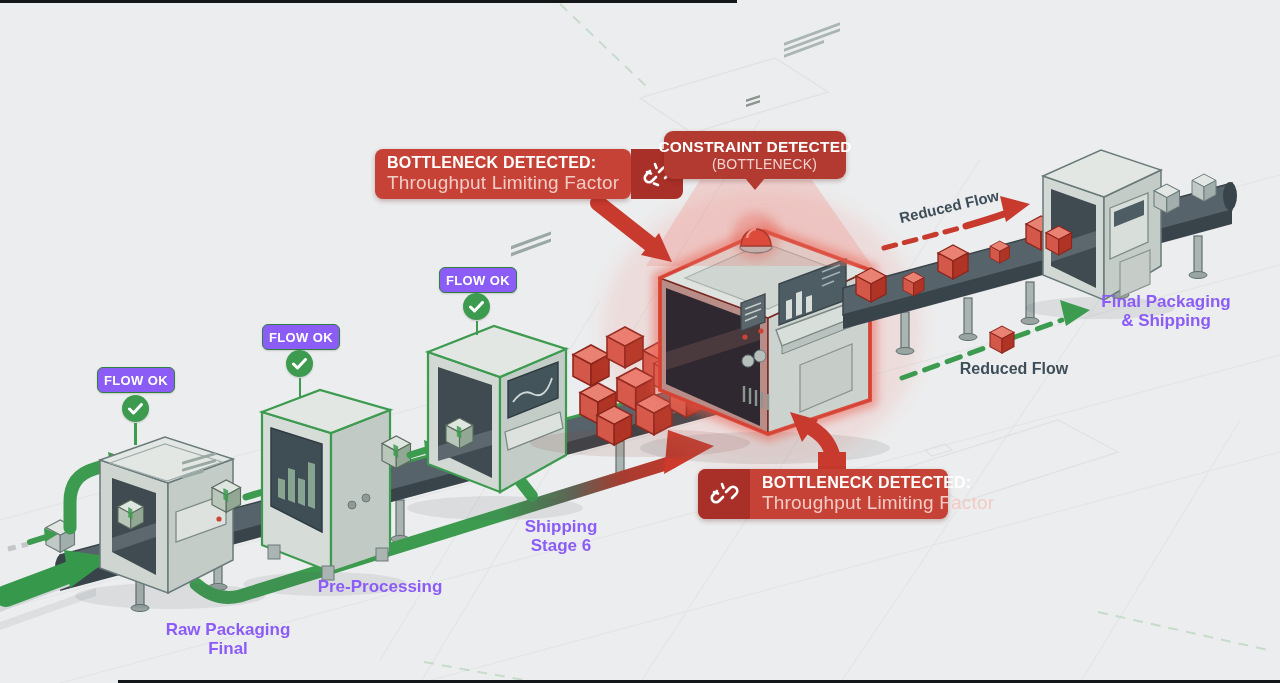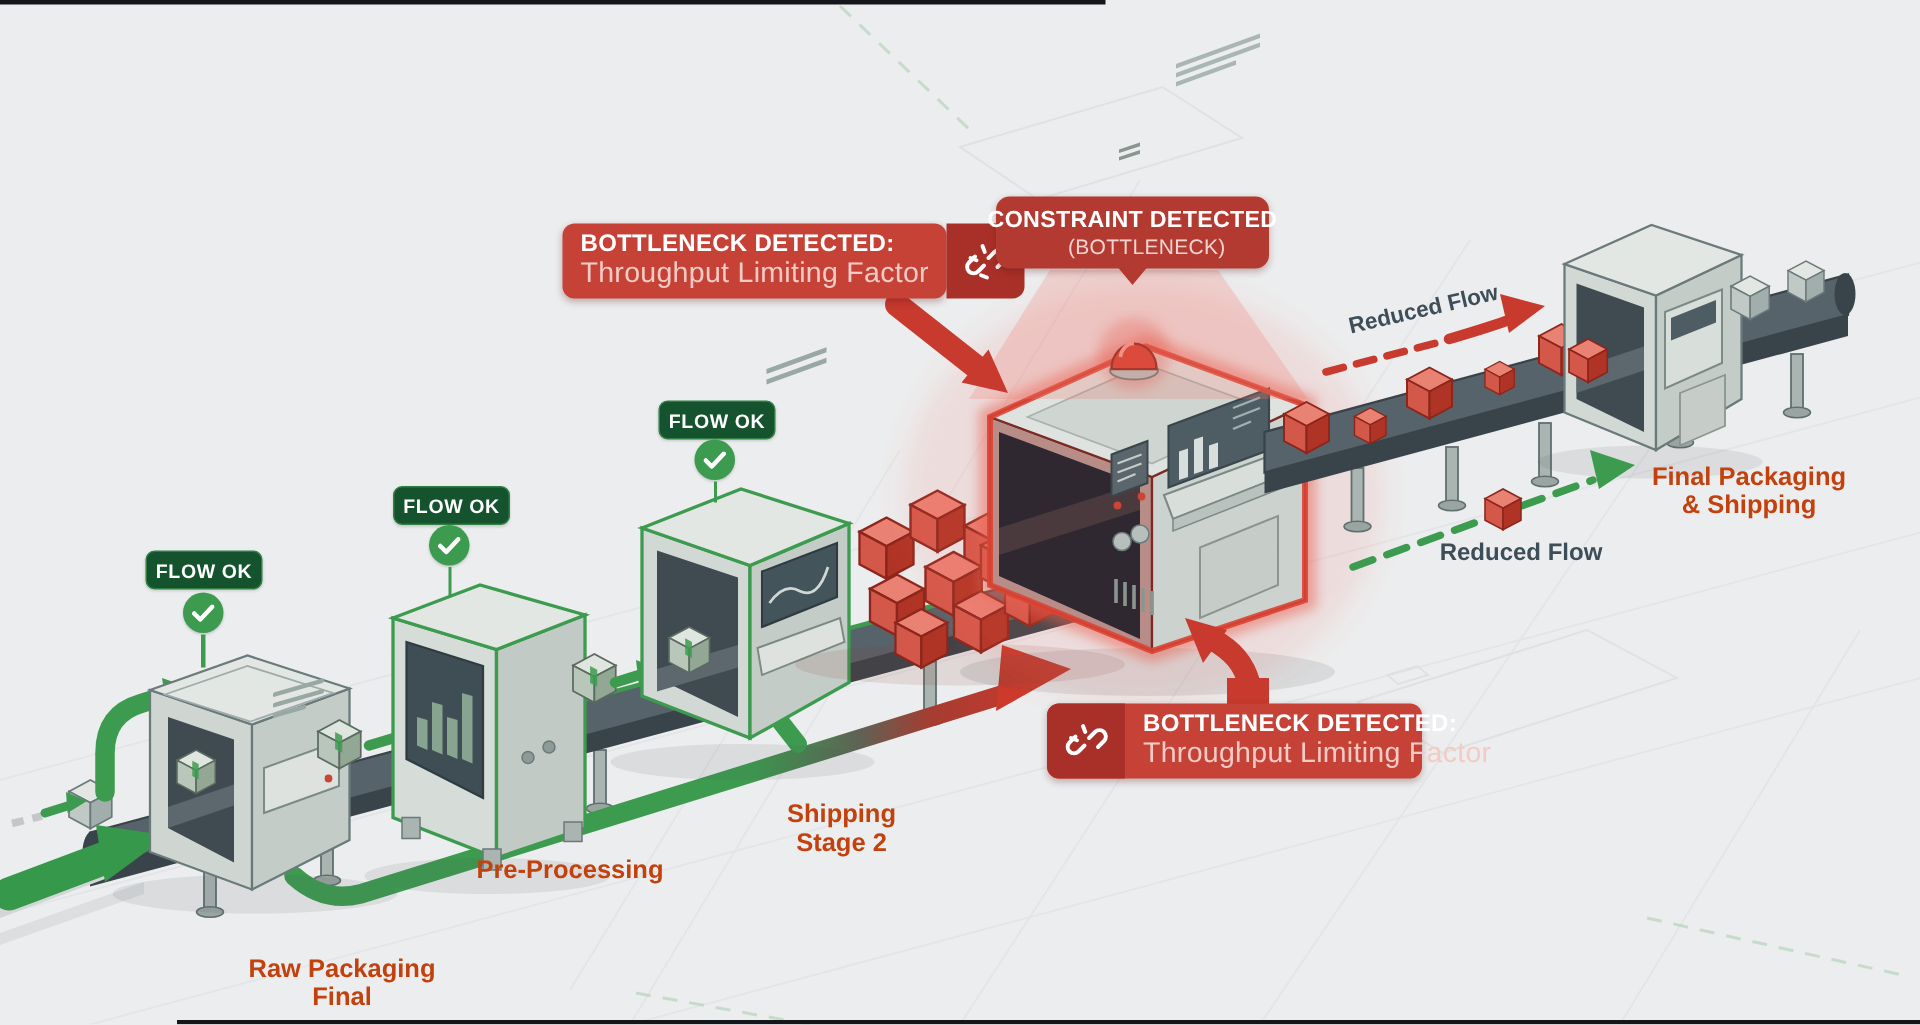--- a/index.html
+++ b/index.html
@@ -1,21 +1,21 @@
 <!DOCTYPE html>
 <html><head>
 <meta charset="utf-8">
 <style>
   html,body{margin:0;padding:0;background:#ecedee;}
   #canvas{position:relative;width:1280px;height:683px;overflow:hidden;
           background:#ecedee;font-family:"Liberation Sans",sans-serif;}
   #scene{position:absolute;left:0;top:0;z-index:1;}
 
   
-  .pill{position:absolute;z-index:2;background:#14532d;border:1.5px solid #2f8040;
+  .pill{position:absolute;z-index:2;background:#8b5cf6;border:1.5px solid #2f8040;
         color:#fff;font-weight:bold;font-size:13px;letter-spacing:.4px;
         border-radius:6px;display:flex;align-items:center;justify-content:center;
         box-shadow:0 1px 2px rgba(0,0,0,.15);}
   .check{position:absolute;z-index:2;width:27px;height:27px;border-radius:50%;
          background:#3d9b4f;display:flex;align-items:center;justify-content:center;
          box-shadow:0 1px 2px rgba(0,0,0,.18);}
   .stem{position:absolute;z-index:2;width:2.5px;background:#3d9b4f;}
 
   
   .banner{position:absolute;z-index:3;display:flex;align-items:stretch;
@@ -27,22 +27,22 @@
   .banner-left{background:#c64237;}
   .banner-left .iconbox{border-radius:0 8px 8px 0;}
   .banner-bottom{background:#c64237;}
   .banner-bottom .iconbox{border-radius:8px 0 0 8px;}
   .banner-top{background:#b23a31;border-radius:9px;flex-direction:column;align-items:center;justify-content:center;}
   .banner-top .t1{font-size:15.5px;text-align:center;}
   .banner-top .t2{color:#f2d3cf;font-size:14px;text-align:right;margin-left:19px;}
   .banner-top::after{content:"";position:absolute;left:50%;bottom:-11px;transform:translateX(-50%);
       border:10px solid transparent;border-top:12px solid #b23a31;border-bottom:0;}
 
-  .stage-label{position:absolute;z-index:2;color:#c2410c;font-weight:bold;
-               font-size:17px;line-height:1.12;text-align:center;margin-top:16px;}
+  .stage-label{position:absolute;z-index:2;color:#8b5cf6;font-weight:bold;
+               font-size:17px;line-height:1.12;text-align:center;}
   .rf-label{position:absolute;z-index:2;color:#3e4e58;font-weight:bold;font-size:15px;text-align:center;}
 </style>
 </head>
 <body>
 
 <div id="canvas">
 
 <svg id="scene" width="1280" height="683" viewBox="0 0 1280 683">
   <defs>
     <filter id="blur4">
@@ -411,26 +411,26 @@
   <div class="txt">
     <span class="t1">BOTTLENECK DETECTED:</span>
     <span class="t2">Throughput Limiting Factor</span>
   </div>
 </div>
 
 <div class="stage-label" style="left:148px;top:620px;width:160px;">
   <div>Raw Packaging</div>
   <div>Final</div>
 </div>
-<div class="stage-label" style="left:290px;top:554px;width:180px;">
+<div class="stage-label" style="left:290px;top:577px;width:180px;">
   <div>Pre-Processing</div>
 </div>
 <div class="stage-label" style="left:491px;top:517px;width:140px;">
   <div>Shipping</div>
-  <div>Stage 2</div>
+  <div>Stage 6</div>
 </div>
 <div class="stage-label" style="left:1086px;top:292px;width:160px;">
   <div>Final Packaging</div>
   <div>&amp; Shipping</div>
 </div>
 
 <div class="rf-label" style="left:874px;top:198px;width:150px;transform:rotate(-13deg);">Reduced Flow</div>
 <div class="rf-label" style="left:944px;top:360px;width:140px;font-size:16px;">Reduced Flow</div>
 
 </div>

